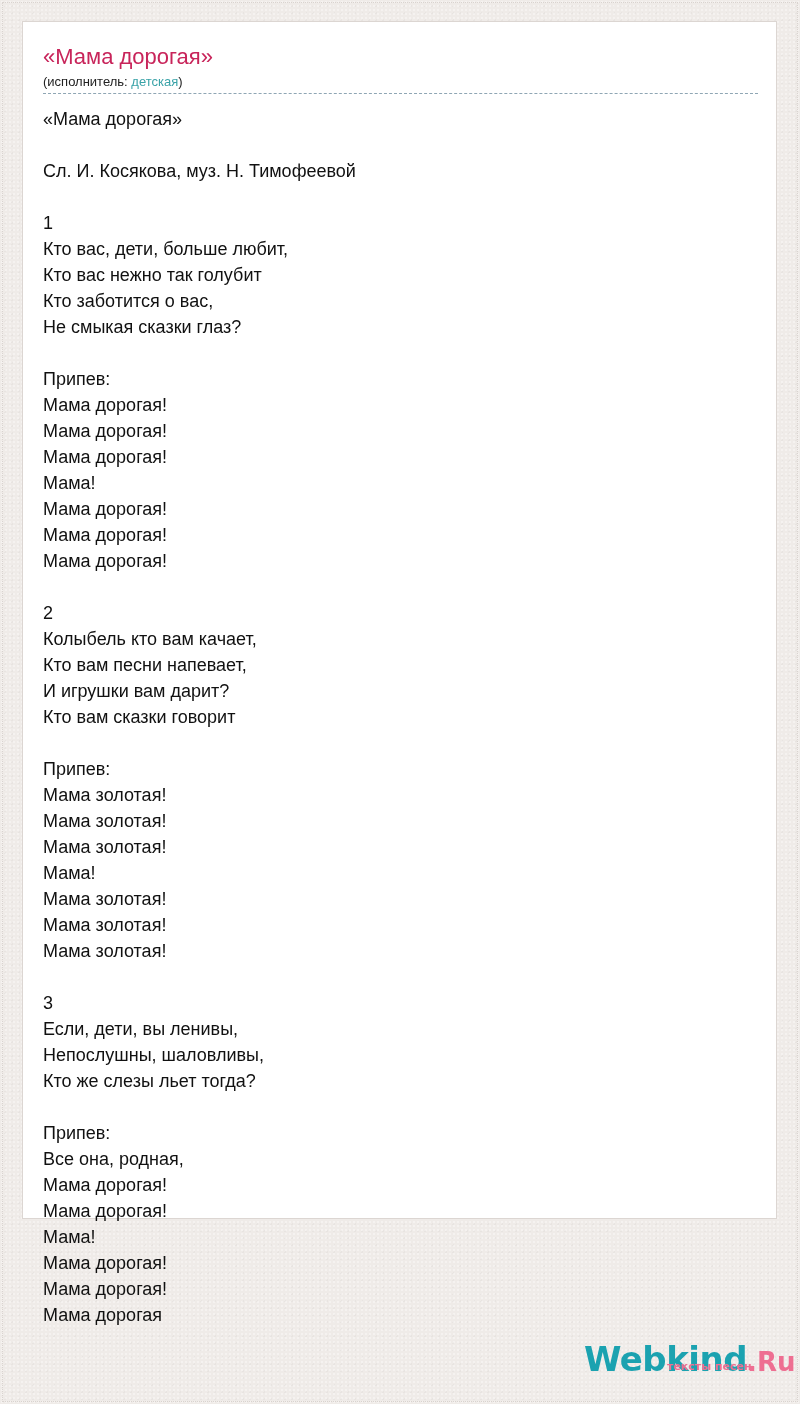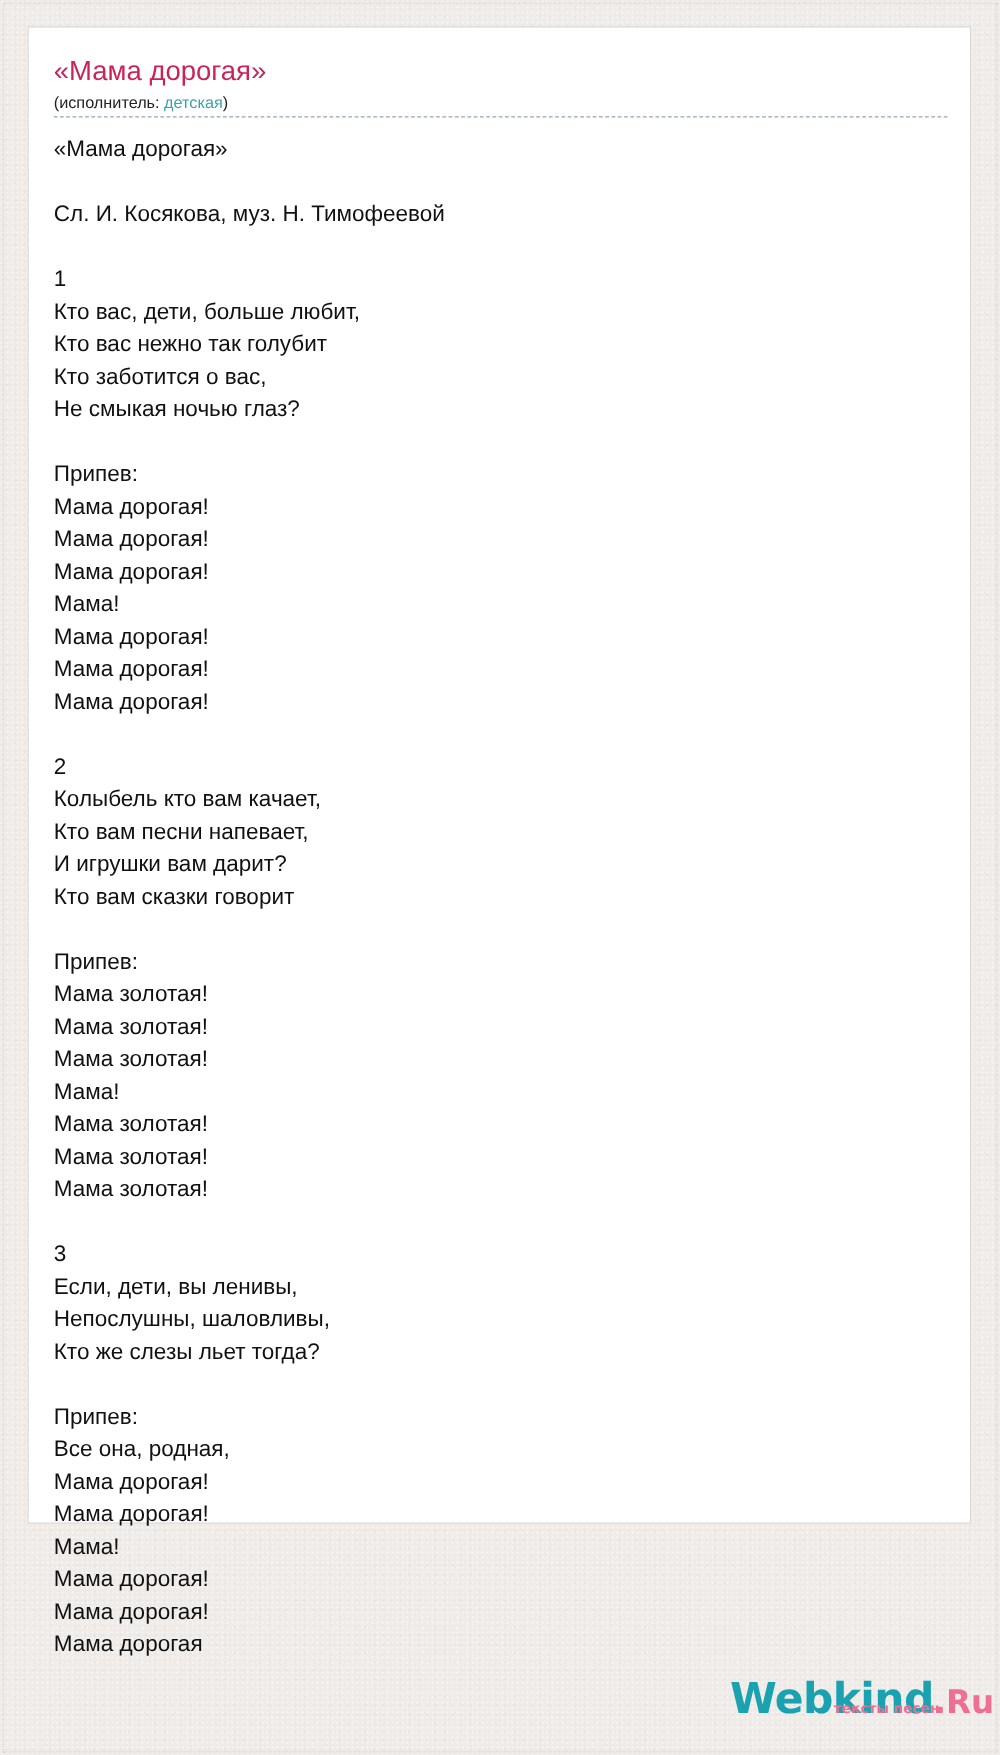--- a/index.html
+++ b/index.html
@@ -128,21 +128,21 @@
 
   <div class="lyrics" id="lyrics">
       <span class="line">«Мама дорогая»</span>
       <span class="line"></span>
       <span class="line">Сл. И. Косякова, муз. Н. Тимофеевой</span>
       <span class="line"></span>
       <span class="line">1</span>
       <span class="line">Кто вас, дети, больше любит,</span>
       <span class="line">Кто вас нежно так голубит</span>
       <span class="line">Кто заботится о вас,</span>
-      <span class="line">Не смыкая ночью глаз?</span>
+      <span class="line">Не смыкая сказки глаз?</span>
       <span class="line"></span>
       <span class="line">Припев:</span>
       <span class="line">Мама дорогая!</span>
       <span class="line">Мама дорогая!</span>
       <span class="line">Мама дорогая!</span>
       <span class="line">Мама!</span>
       <span class="line">Мама дорогая!</span>
       <span class="line">Мама дорогая!</span>
       <span class="line">Мама дорогая!</span>
       <span class="line"></span>

